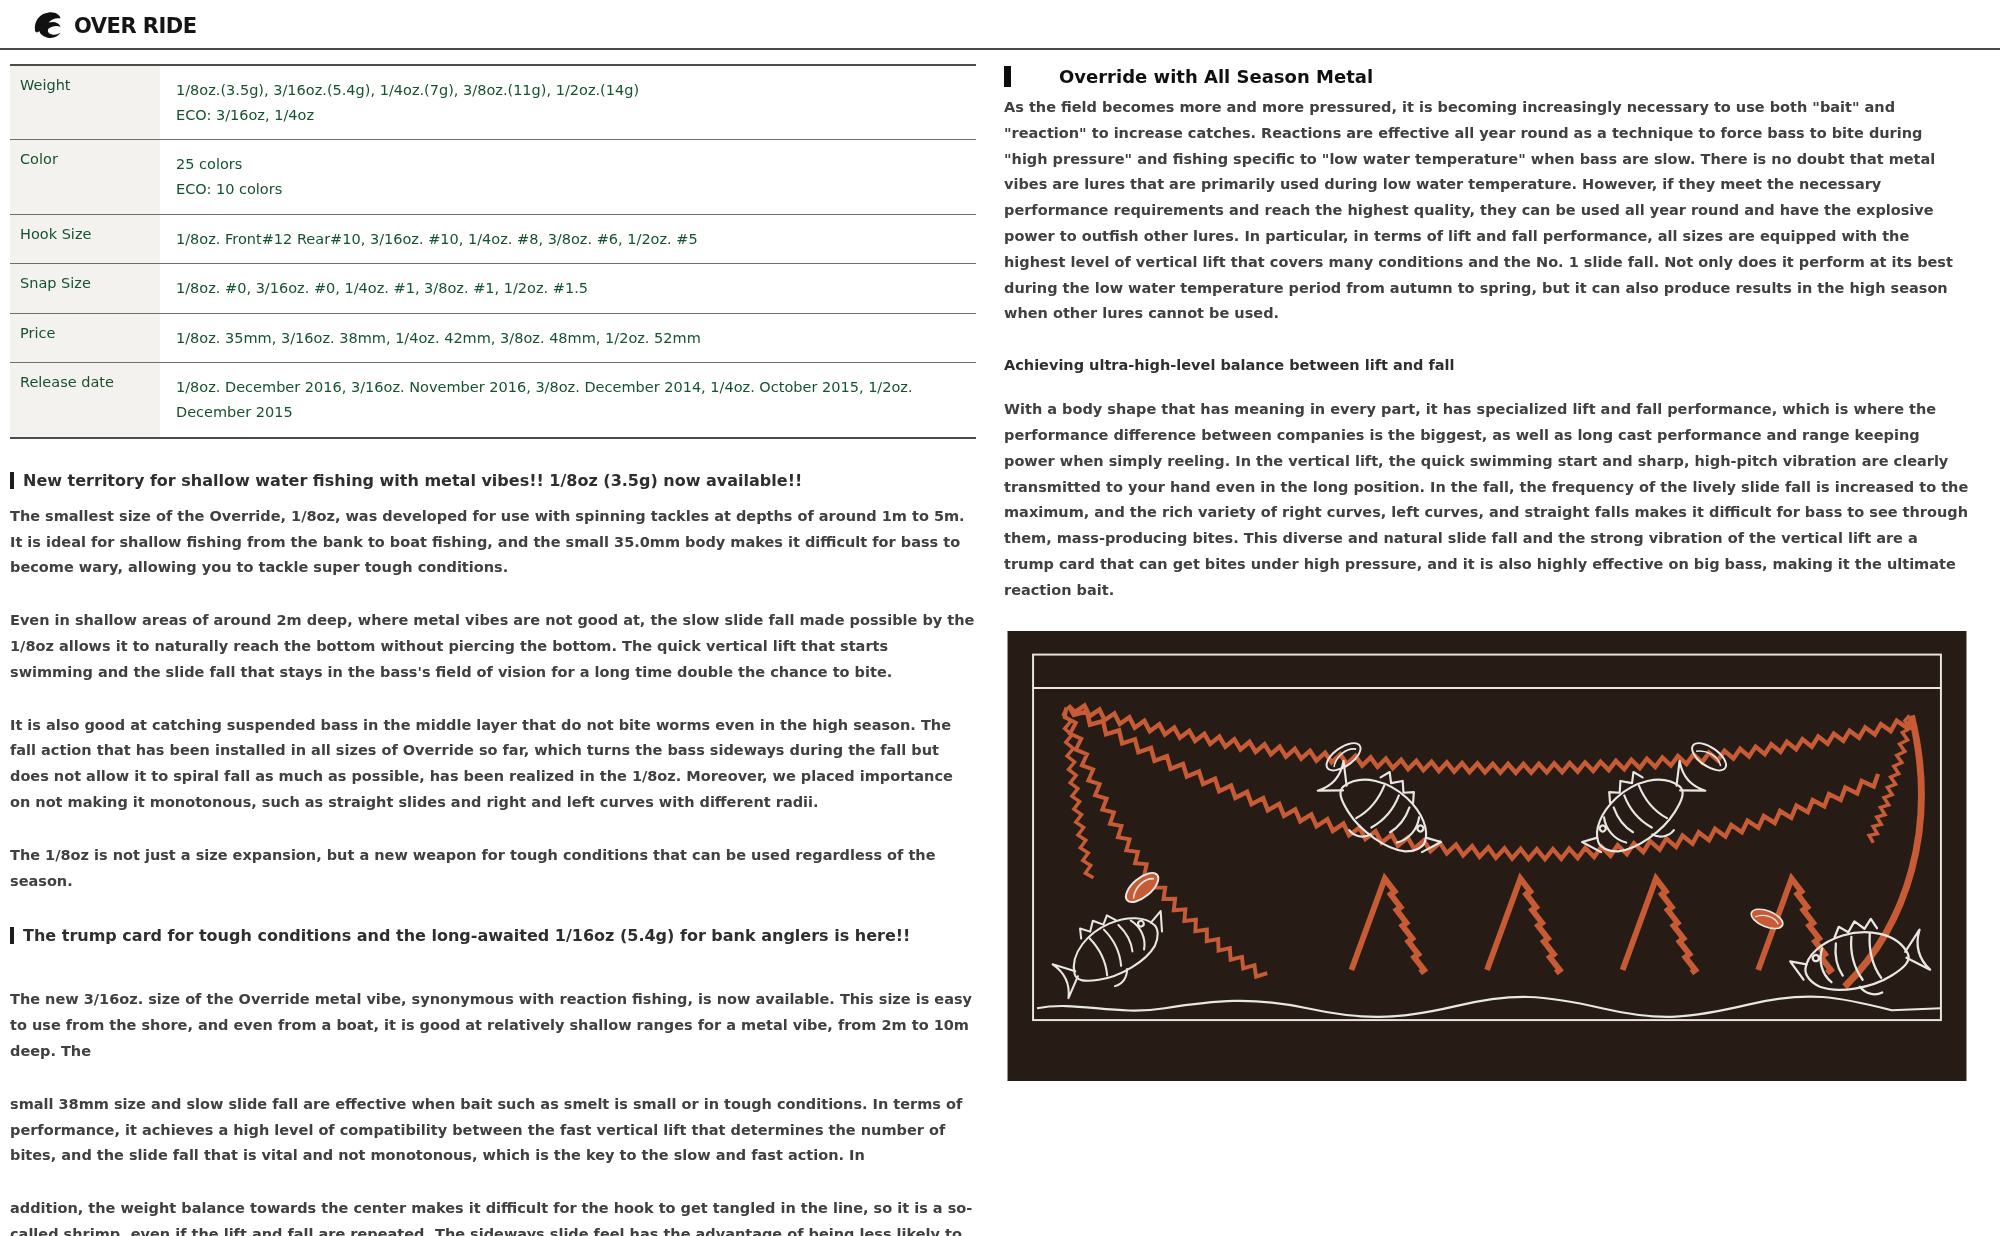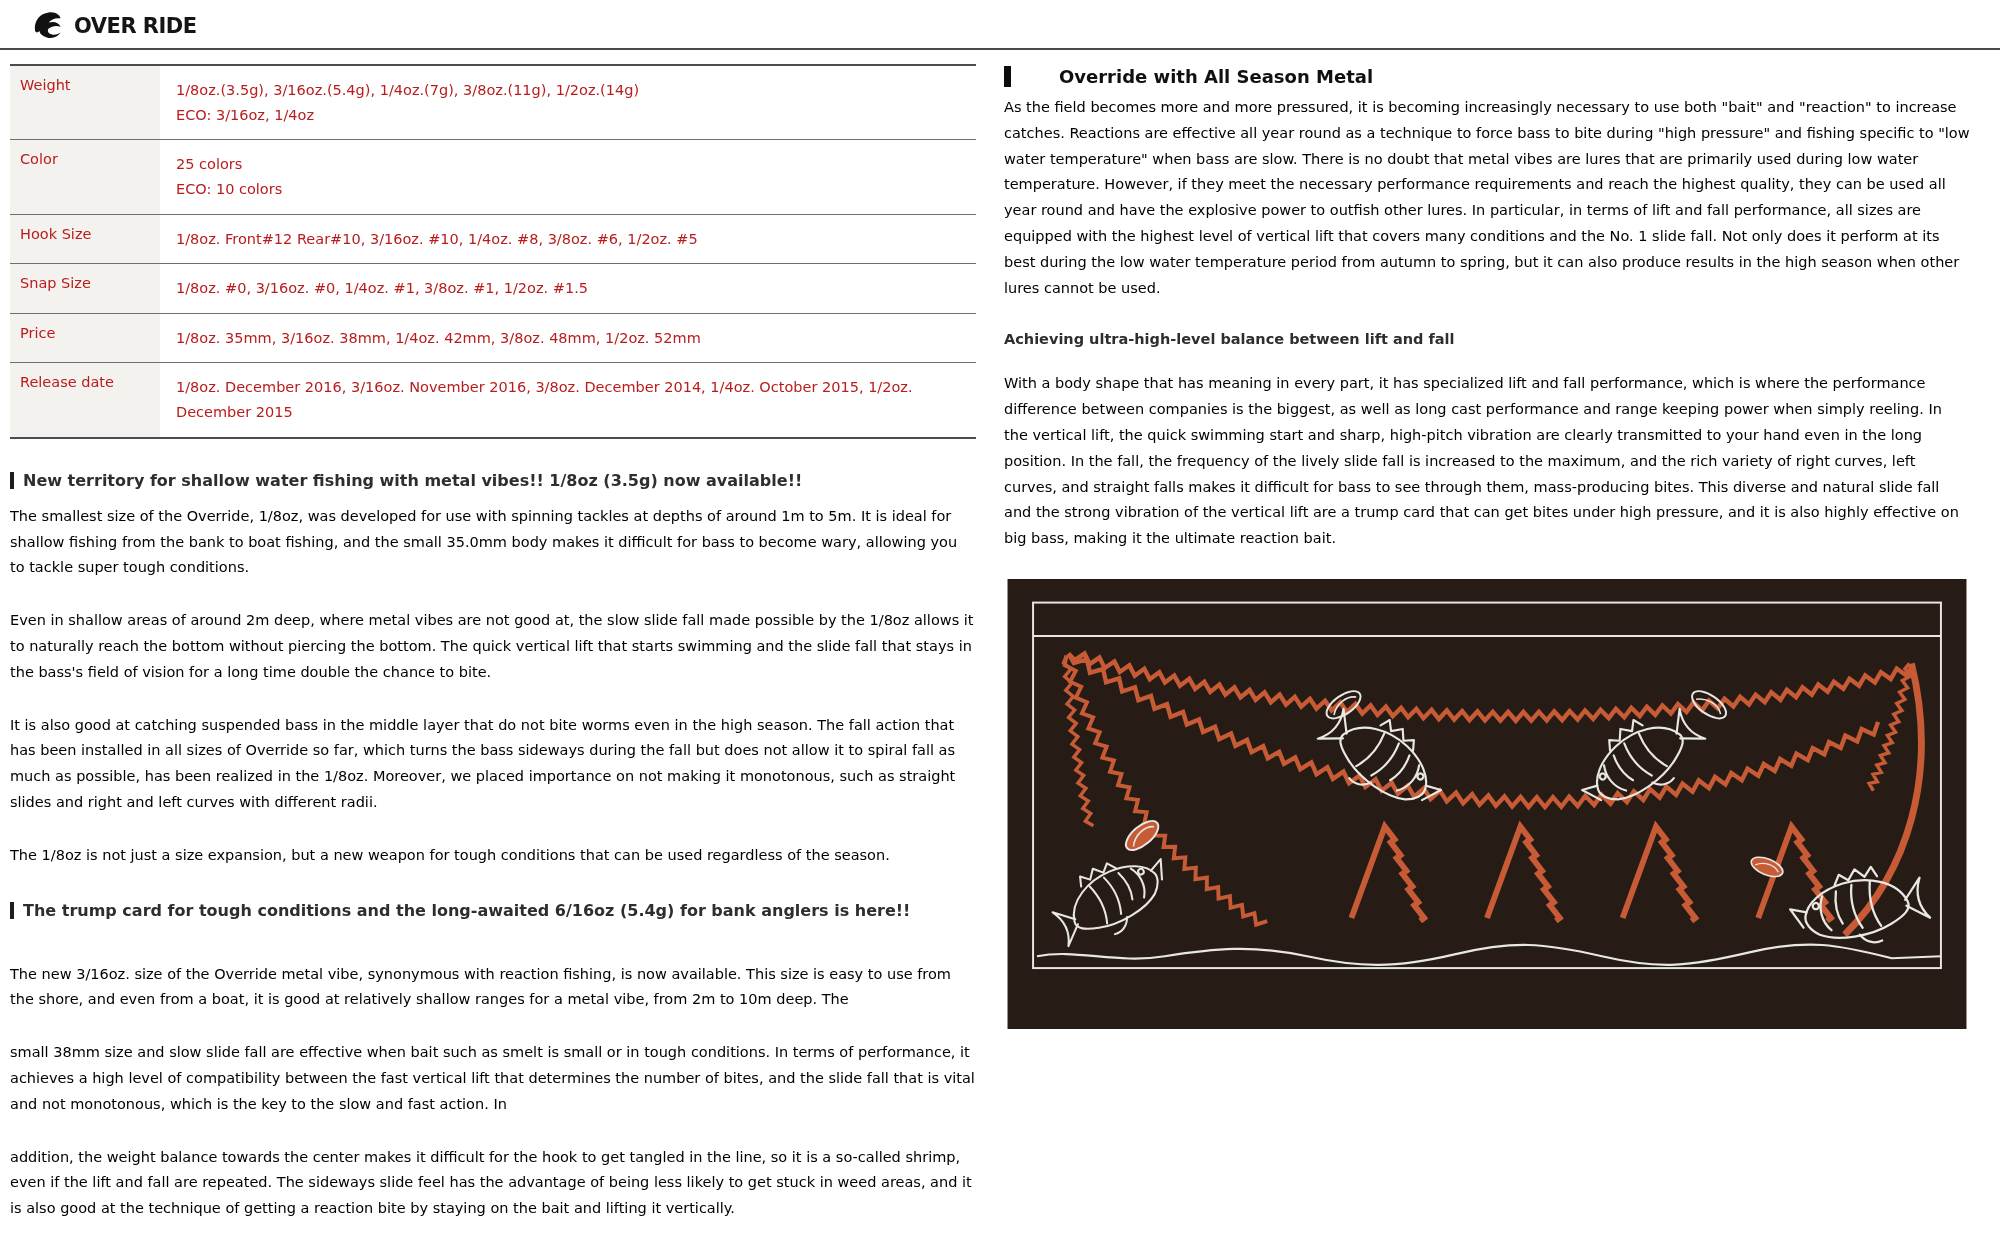--- a/index.html
+++ b/index.html
@@ -17,32 +17,32 @@
   
   .hdr{display:flex;align-items:center;gap:10px;padding:10px 0 4px 30px;}
   .brand{font-size:21px;font-weight:bold;color:#151515;letter-spacing:-0.5px;}
   .hdr-rule{border:none;border-top:2px solid #4a4a4a;margin:2px 0 0 0;}
 
   
   .cols{display:flex;gap:28px;padding:14px 12px 0 10px;}
   .col{width:966px;flex:0 0 966px;}
 
   
-  table.spec{width:100%;border-collapse:collapse;font-size:14.5px;color:#b91c1c;border-top:2px solid #4c4c4c;}
+  table.spec{width:100%;border-collapse:collapse;font-size:14.5px;color:#14532d;border-top:2px solid #4c4c4c;}
   table.spec tr{border-bottom:1px solid #6e6e6e;}
   table.spec tr:last-child{border-bottom:2px solid #4c4c4c;}
   table.spec th{width:150px;background:#f4f2ef;font-weight:normal;text-align:left;
     vertical-align:top;padding:8px 10px;line-height:1.55;}
   table.spec td{padding:12px 16px;line-height:1.7;white-space:pre-line;}
 
   
   .lh{display:flex;align-items:center;font-weight:bold;color:#2e2e2e;font-size:16px;margin:32px 0 14px;}
   .lh .bar{display:inline-block;width:4px;height:17px;background:#1d1d1d;margin-right:9px;flex:0 0 4px;}
   .lh.gap-after{margin-bottom:42px;}
-  p.body{font-size:14.5px;line-height:1.78;margin:0 0 27px;color:#000000;}
+  p.body{font-size:14.5px;line-height:1.78;margin:0 0 27px;color:#404040;font-weight:bold;}
 
   
   .rh{display:flex;align-items:center;font-weight:bold;color:#101010;font-size:18px;margin:2px 0 8px;gap:39px;}
   .rh .bar{display:inline-block;width:7px;height:21px;background:#0c0c0c;margin-right:9px;flex:0 0 7px;}
   .rsub{font-weight:bold;color:#2e2e2e;font-size:14.5px;margin:30px 0 24px;}
 
   
   .illu{margin-top:20px;width:966px;height:450px;}
   .illu svg{display:block;width:100%;height:100%;}
   .illu-bg{fill:var(--illu-bg);}
@@ -103,21 +103,21 @@
         <span class="bar"></span>
         <span>New territory for shallow water fishing with metal vibes!! 1/8oz (3.5g) now available!!</span>
       </div>
       <p class="body">The smallest size of the Override, 1/8oz, was developed for use with spinning tackles at depths of around 1m to 5m. It is ideal for shallow fishing from the bank to boat fishing, and the small 35.0mm body makes it difficult for bass to become wary, allowing you to tackle super tough conditions.</p>
       <p class="body">Even in shallow areas of around 2m deep, where metal vibes are not good at, the slow slide fall made possible by the 1/8oz allows it to naturally reach the bottom without piercing the bottom. The quick vertical lift that starts swimming and the slide fall that stays in the bass's field of vision for a long time double the chance to bite.</p>
       <p class="body">It is also good at catching suspended bass in the middle layer that do not bite worms even in the high season. The fall action that has been installed in all sizes of Override so far, which turns the bass sideways during the fall but does not allow it to spiral fall as much as possible, has been realized in the 1/8oz. Moreover, we placed importance on not making it monotonous, such as straight slides and right and left curves with different radii.</p>
       <p class="body">The 1/8oz is not just a size expansion, but a new weapon for tough conditions that can be used regardless of the season.</p>
 
       <div class="lh gap-after">
         <span class="bar"></span>
-        <span>The trump card for tough conditions and the long-awaited 6/16oz (5.4g) for bank anglers is here!!</span>
+        <span>The trump card for tough conditions and the long-awaited 1/16oz (5.4g) for bank anglers is here!!</span>
       </div>
       <p class="body">The new 3/16oz. size of the Override metal vibe, synonymous with reaction fishing, is now available. This size is easy to use from the shore, and even from a boat, it is good at relatively shallow ranges for a metal vibe, from 2m to 10m deep. The</p>
       <p class="body">small 38mm size and slow slide fall are effective when bait such as smelt is small or in tough conditions. In terms of performance, it achieves a high level of compatibility between the fast vertical lift that determines the number of bites, and the slide fall that is vital and not monotonous, which is the key to the slow and fast action. In</p>
       <p class="body">addition, the weight balance towards the center makes it difficult for the hook to get tangled in the line, so it is a so-called shrimp, even if the lift and fall are repeated. The sideways slide feel has the advantage of being less likely to get stuck in weed areas, and it is also good at the technique of getting a reaction bite by staying on the bait and lifting it vertically.</p>
 
     </div>
 
     <div class="col">
       <div class="rh">
         <span class="bar"></span>

